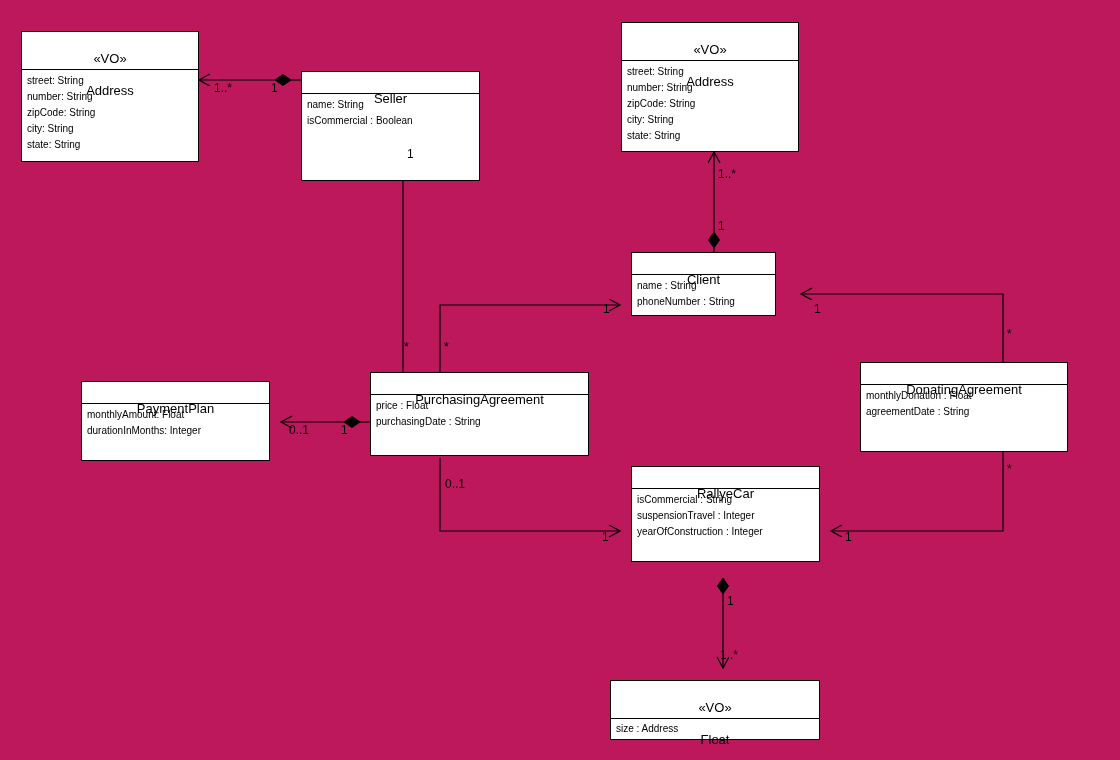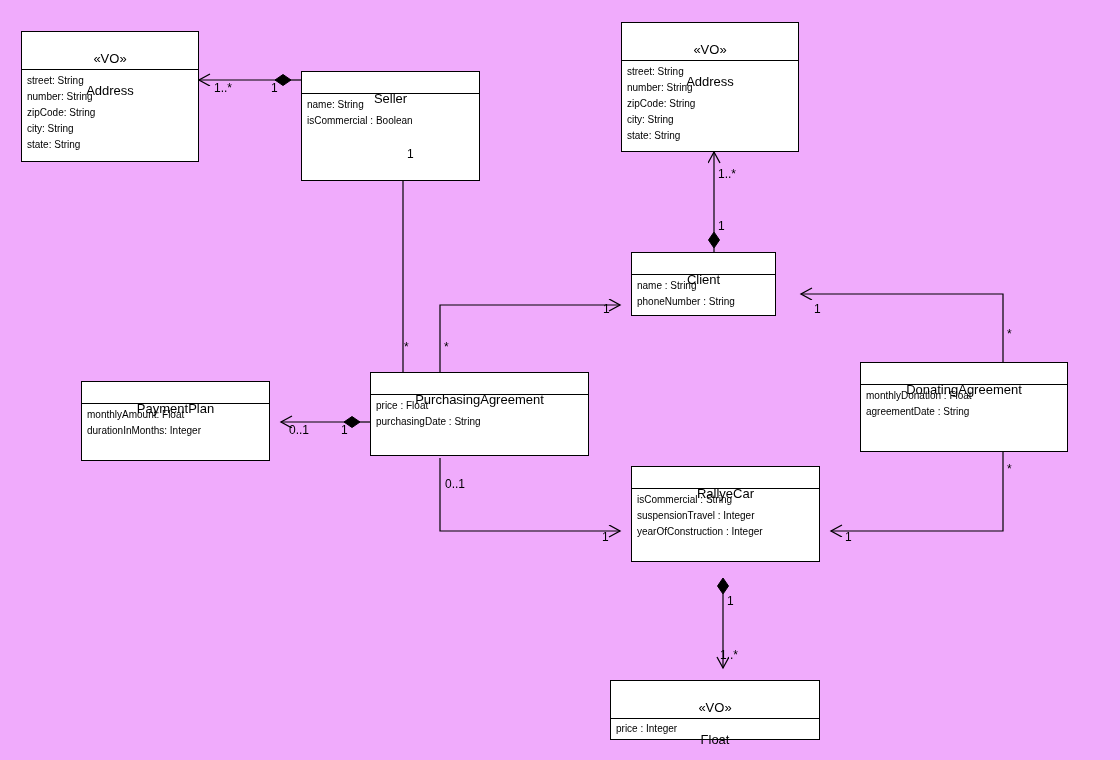--- a/index.html
+++ b/index.html
@@ -8,21 +8,21 @@
     background: #ffffff;
   }
   body {
     font-family: "Liberation Sans", sans-serif;
     color: #000000;
   }
   #diagram-canvas {
     position: relative;
     width: 1120px;
     height: 760px;
-    background: #f0abfc;
+    background: #be185d;
     overflow: hidden;
   }
   #edge-layer {
     position: absolute;
     left: 0;
     top: 0;
     width: 1120px;
     height: 760px;
   }
   .uml-class {
@@ -226,21 +226,21 @@
       <span class="uml-attr">yearOfConstruction : Integer</span>
     </div>
   </div>
 
   <div class="uml-class" style="left:610px; top:680px; width:210px; height:60px;">
     <div class="uml-header" style="height:38px;">
       <span class="uml-stereotype">«VO»</span>
       <span class="uml-name">Float</span>
     </div>
     <div class="uml-attrs" style="padding-top:2px;">
-      <span class="uml-attr">price : Integer</span>
+      <span class="uml-attr">size : Address</span>
     </div>
   </div>
 
   <span class="edge-label" style="left:214px; top:82px;">1..*</span>
   <span class="edge-label" style="left:271px; top:82px;">1</span>
 
   <span class="edge-label" style="left:407px; top:148px;">1</span>
 
   <span class="edge-label" style="left:718px; top:168px;">1..*</span>
   <span class="edge-label" style="left:718px; top:220px;">1</span>

